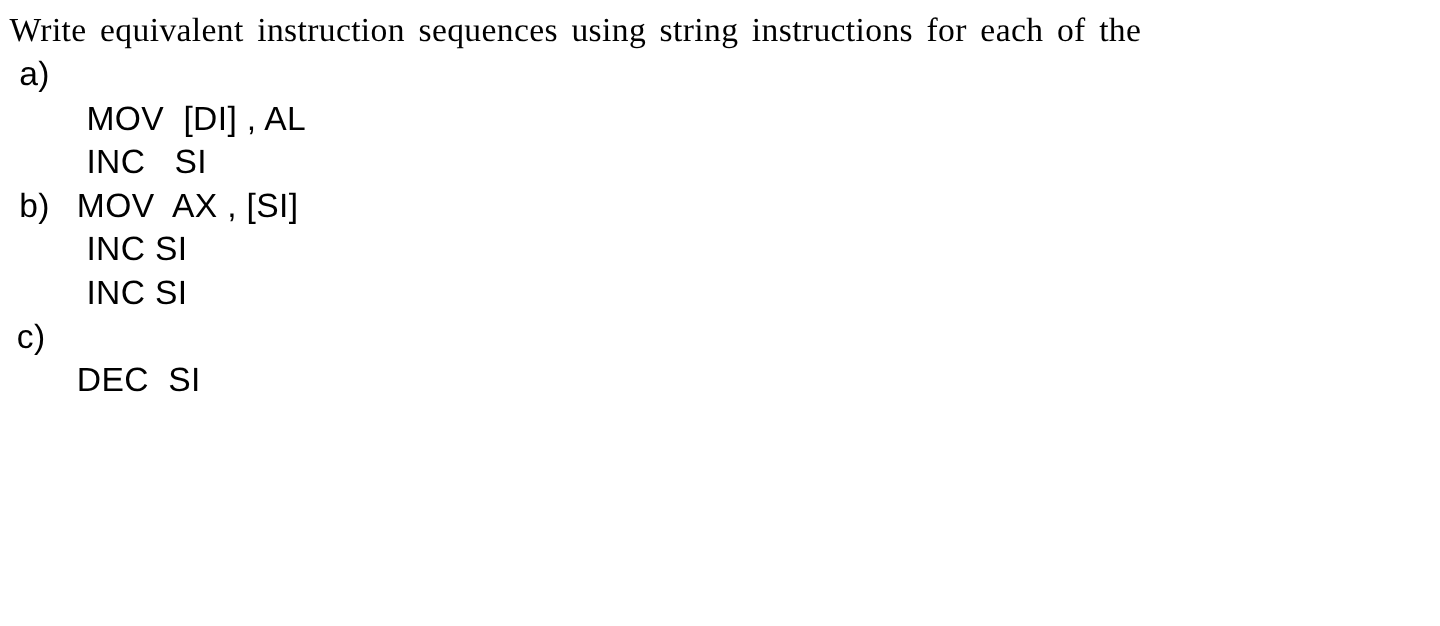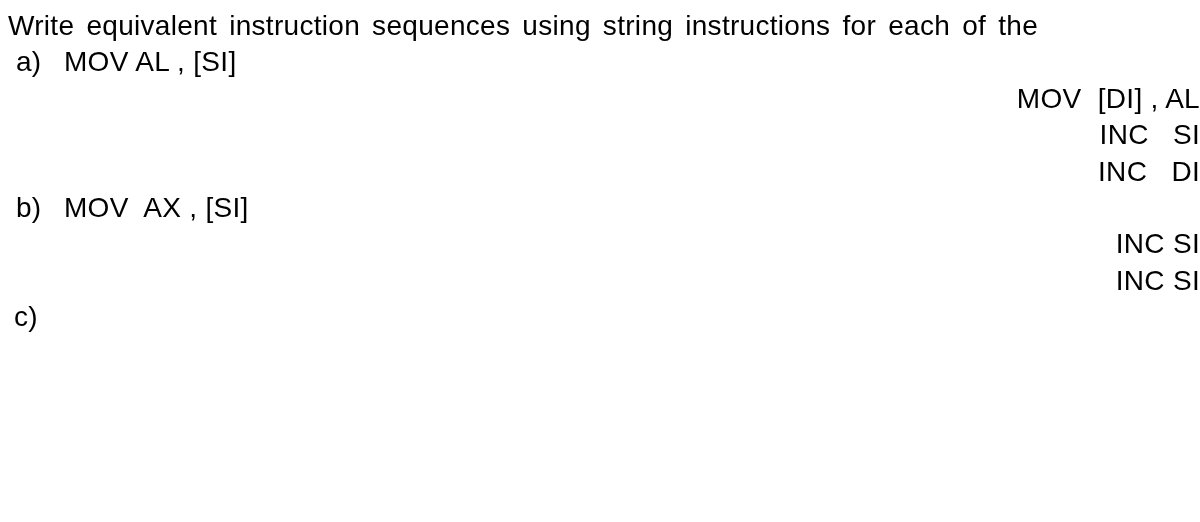--- a/index.html
+++ b/index.html
@@ -13,20 +13,21 @@
       font-size: 28px;
       color: #000000;
       line-height: 1.3;
       padding: 8px 0 0 8px;
       width: 1200px;
       height: 522px;
       letter-spacing: 0.3px;
     }
     .question-text {
       font-weight: 400;
+      font-family: Liberation Serif, serif;
     }
     .question-line1 {
       word-spacing: 4px;
     }
     .question-line2 {
       padding-left: 8px;
     }
     .sub-question {
       padding-left: 8px;
     }
@@ -34,58 +35,55 @@
       display: inline-block;
       width: 48px;
       vertical-align: top;
     }
     .code-block {
       display: inline-block;
       vertical-align: top;
     }
     .code-block-indent {
       padding-left: 56px;
-      text-align: right;
     }
     .code-line {
       white-space: pre;
       font-family: Arial, Helvetica, sans-serif;
     }
     .group-c {
       padding-left: 6px;
     }
     .group-c .code-block-indent {
       padding-left: 50px;
     }
   </style>
 </head>
 <body>
 
 <div class="question-text">
   <div class="question-line1">Write  equivalent  instruction sequences using string instructions for each of the</div>
 </div>
 
 <div class="sub-question">
-  <span class="sub-label">a)</span><span class="code-block">
-    <div class="code-line">MOV AL , [SI]</div>
-  </span>
+  <span class="sub-label">a)</span>
   <div class="code-block-indent">
     <div class="code-line">MOV  [DI] , AL</div>
     <div class="code-line">INC   SI</div>
-    <div class="code-line">INC   DI</div>
   </div>
 </div>
 
 <div class="sub-question">
   <span class="sub-label">b)</span><span class="code-block">
     <div class="code-line">MOV  AX , [SI]</div>
   </span>
   <div class="code-block-indent">
     <div class="code-line">INC SI</div>
     <div class="code-line">INC SI</div>
   </div>
 </div>
 
 <div class="sub-question group-c">
   <span class="sub-label">c)</span>
   <div class="code-block-indent">
+    <div class="code-line">DEC  SI</div>
   </div>
 </div>
 
 </body></html>

